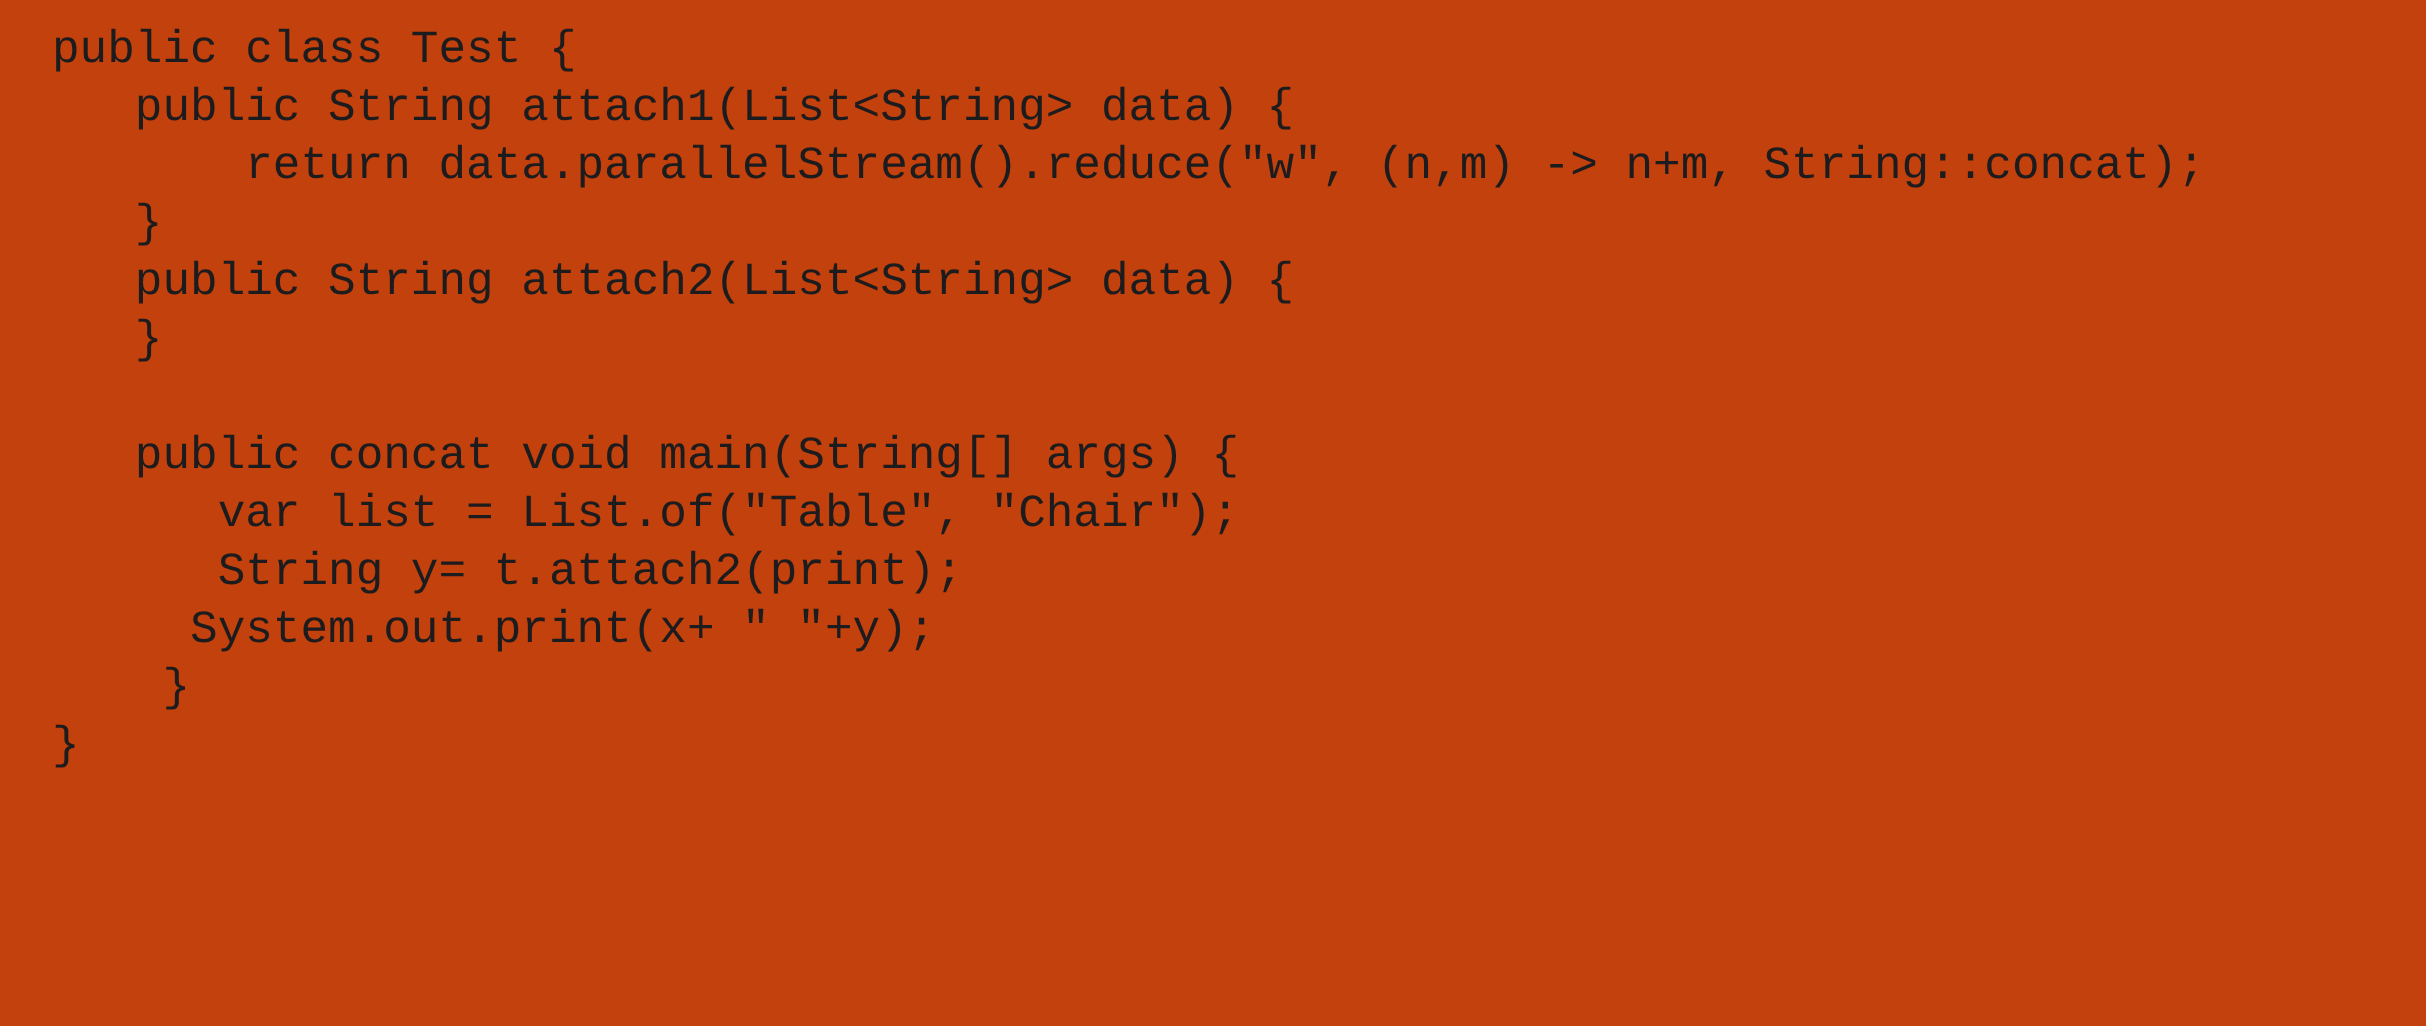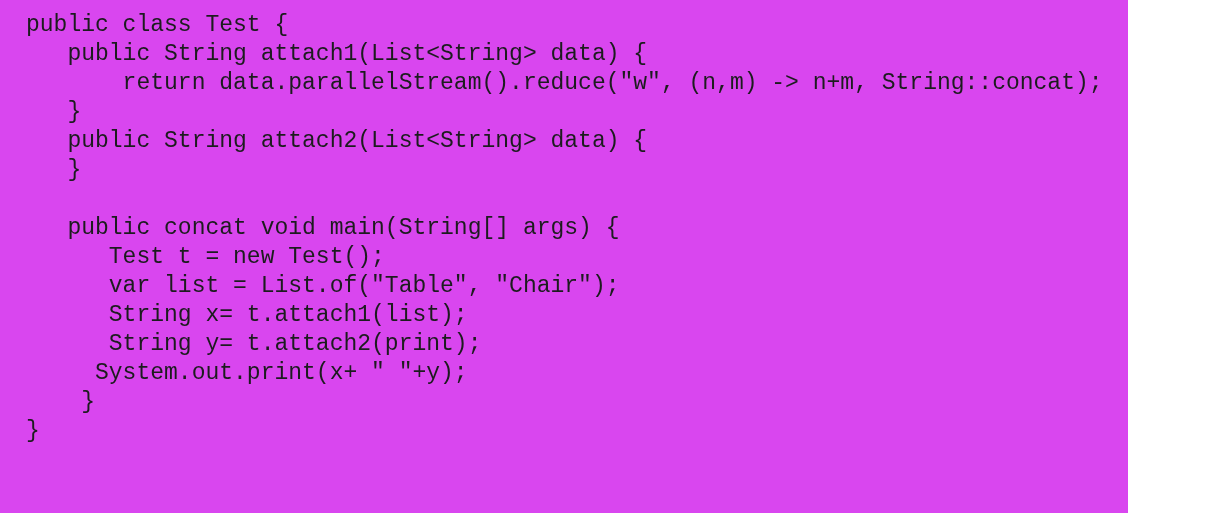--- a/index.html
+++ b/index.html
@@ -2,23 +2,23 @@
 <html><head>
 <meta charset="utf-8">
 <style>
   html, body {
     margin: 0;
     padding: 0;
     background: #ffffff;
   }
   .screen {
     position: relative;
-    width: 1128px;
+    width: 1213px;
     height: 513px;
-    background: #d946ef;
+    background: #c2410c;
     overflow: hidden;
     box-sizing: border-box;
   }
   .code-block {
     position: absolute;
     top: 11px;
     left: 26px;
     right: 0;
     font-family: "Liberation Mono", "DejaVu Sans Mono", monospace;
     font-size: 23px;
@@ -38,21 +38,19 @@
 <div class="screen">
   <div class="code-block">
     <div class="code-line">public class Test {</div>
     <div class="code-line">   public String attach1(List&lt;String&gt; data) {</div>
     <div class="code-line">       return data.parallelStream().reduce("w", (n,m) -&gt; n+m, String::concat);</div>
     <div class="code-line">   }</div>
     <div class="code-line">   public String attach2(List&lt;String&gt; data) {</div>
     <div class="code-line">   }</div>
     <div class="code-line"></div>
     <div class="code-line">   public concat void main(String[] args) {</div>
-    <div class="code-line">      Test t = new Test();</div>
     <div class="code-line">      var list = List.of("Table", "Chair");</div>
-    <div class="code-line">      String x= t.attach1(list);</div>
     <div class="code-line">      String y= t.attach2(print);</div>
     <div class="code-line">     System.out.print(x+ " "+y);</div>
     <div class="code-line">    }</div>
     <div class="code-line">}</div>
   </div>
 </div>
 
 </body></html>

